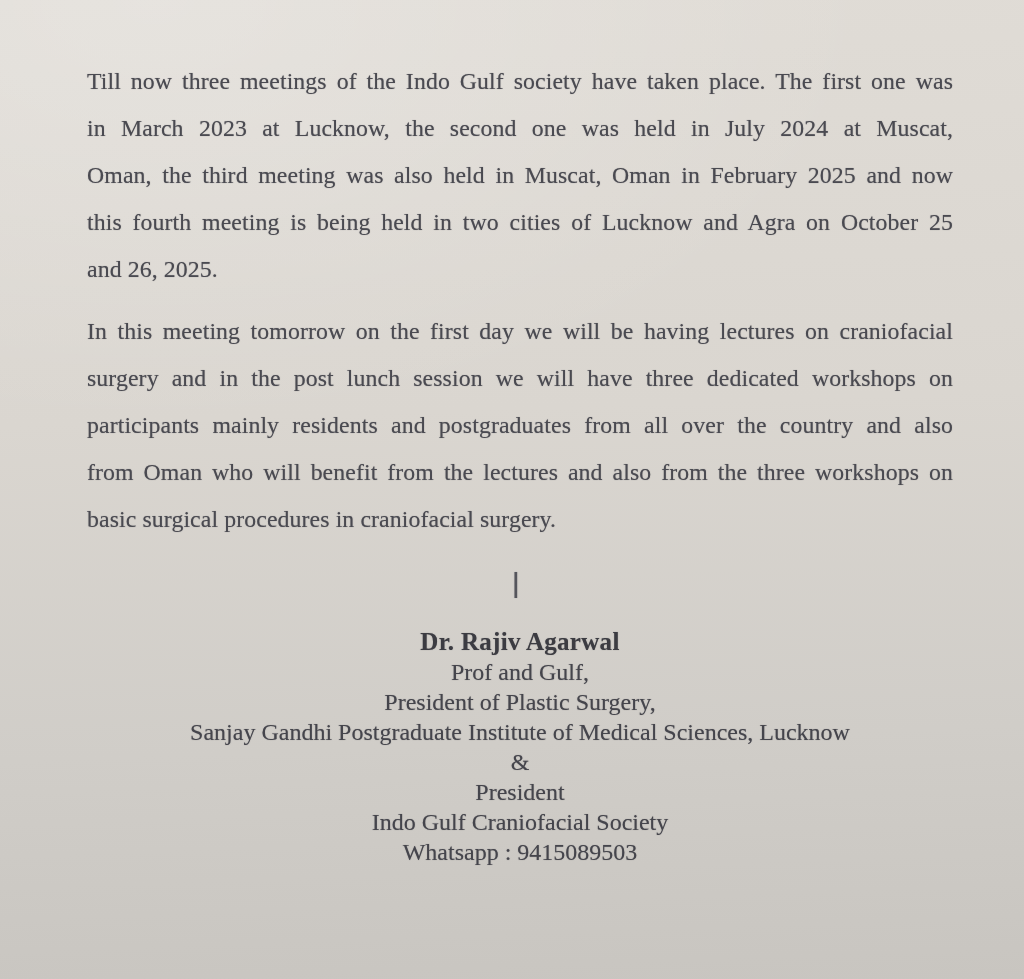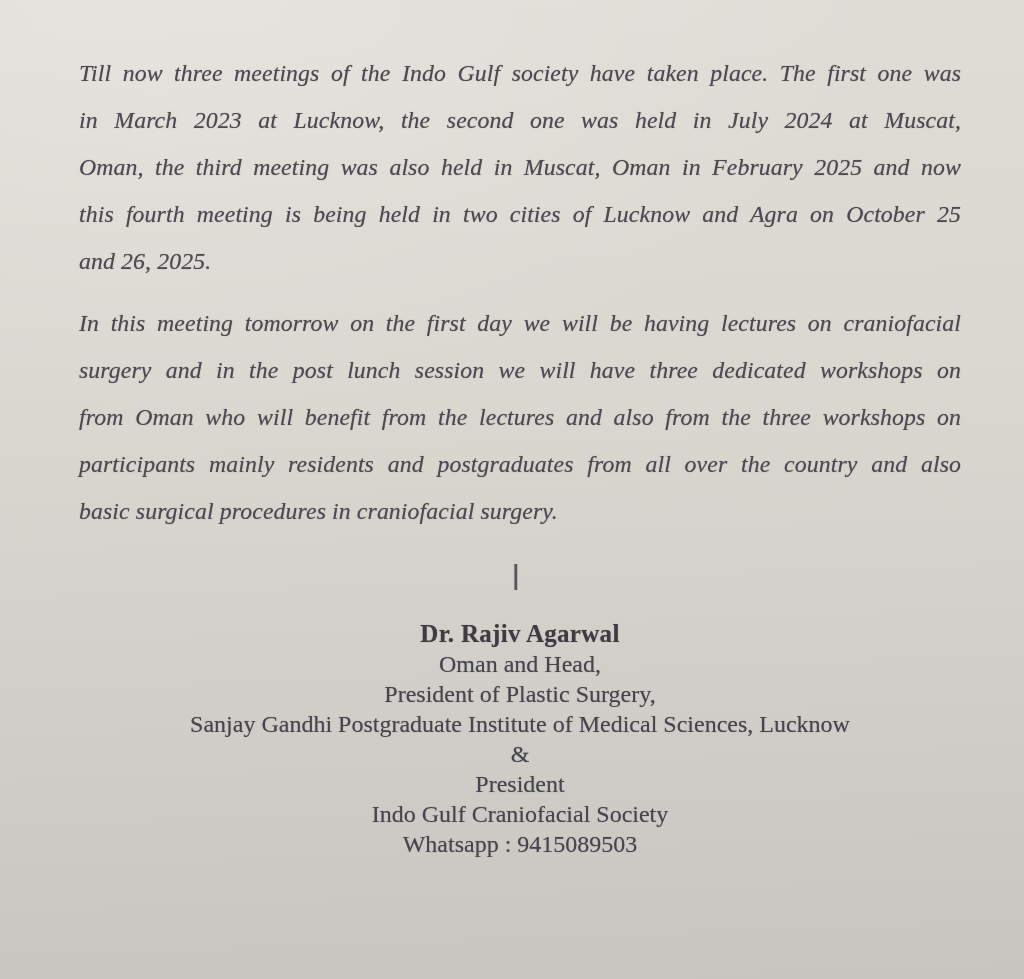--- a/index.html
+++ b/index.html
@@ -18,21 +18,21 @@
       linear-gradient(178deg, #e0dcd6 0%, #dad6d0 42%, #d0cdc8 75%, #c8c5c0 100%);
     font-family: "Liberation Serif", "DejaVu Serif", serif;
     color: #4a4a51;
   }
   .content {
     position: absolute;
     top: 46px;
     left: 75px;
     width: 890px;
   }
-  .para { margin: 4px; padding: 0; font-style: italic; }
+  .para { margin: 12px; padding: 0; }
   .para-2 { margin-top: 15px; }
   .text-line {
     display: block;
     font-size: 23.8px;
     line-height: 47px;
     text-align: justify;
     text-align-last: justify;
     letter-spacing: 0.1px;
     text-shadow: 0 0 1px rgba(74,74,81,0.55);
     white-space: normal;
@@ -82,32 +82,32 @@
       <span class="text-line">Till now three meetings of the Indo Gulf society have taken place. The first one was</span>
       <span class="text-line">in March 2023 at Lucknow, the second one was held in July 2024 at Muscat,</span>
       <span class="text-line">Oman, the third meeting was also held in Muscat, Oman in February 2025 and now</span>
       <span class="text-line">this fourth meeting is being held in two cities of Lucknow and Agra on October 25</span>
       <span class="text-line last">and 26, 2025.</span>
     </p>
 
     <p class="para para-2">
       <span class="text-line">In this meeting tomorrow on the first day we will be having lectures on craniofacial</span>
       <span class="text-line">surgery and in the post lunch session we will have three dedicated workshops on</span>
+      <span class="text-line">participants mainly residents and postgraduates from all over the country and also</span>
       <span class="text-line">from Oman who will benefit from the lectures and also from the three workshops on</span>
-      <span class="text-line">participants mainly residents and postgraduates from all over the country and also</span>
       <span class="text-line last">basic surgical procedures in craniofacial surgery.</span>
     </p>
 
     <div class="cursor-row">
       <span class="cursor-mark">|</span>
     </div>
 
     <div class="signature">
       <div class="sig-name">Dr. Rajiv Agarwal</div>
-      <div class="sig-line">Oman and Head,</div>
+      <div class="sig-line">Prof and Gulf,</div>
       <div class="sig-line">President of Plastic Surgery,</div>
       <div class="sig-line">Sanjay Gandhi Postgraduate Institute of Medical Sciences, Lucknow</div>
       <div class="sig-line">&amp;</div>
       <div class="sig-line">President</div>
       <div class="sig-line">Indo Gulf Craniofacial Society</div>
       <div class="sig-line">Whatsapp : 9415089503</div>
     </div>
 
   </div>
 </div>

